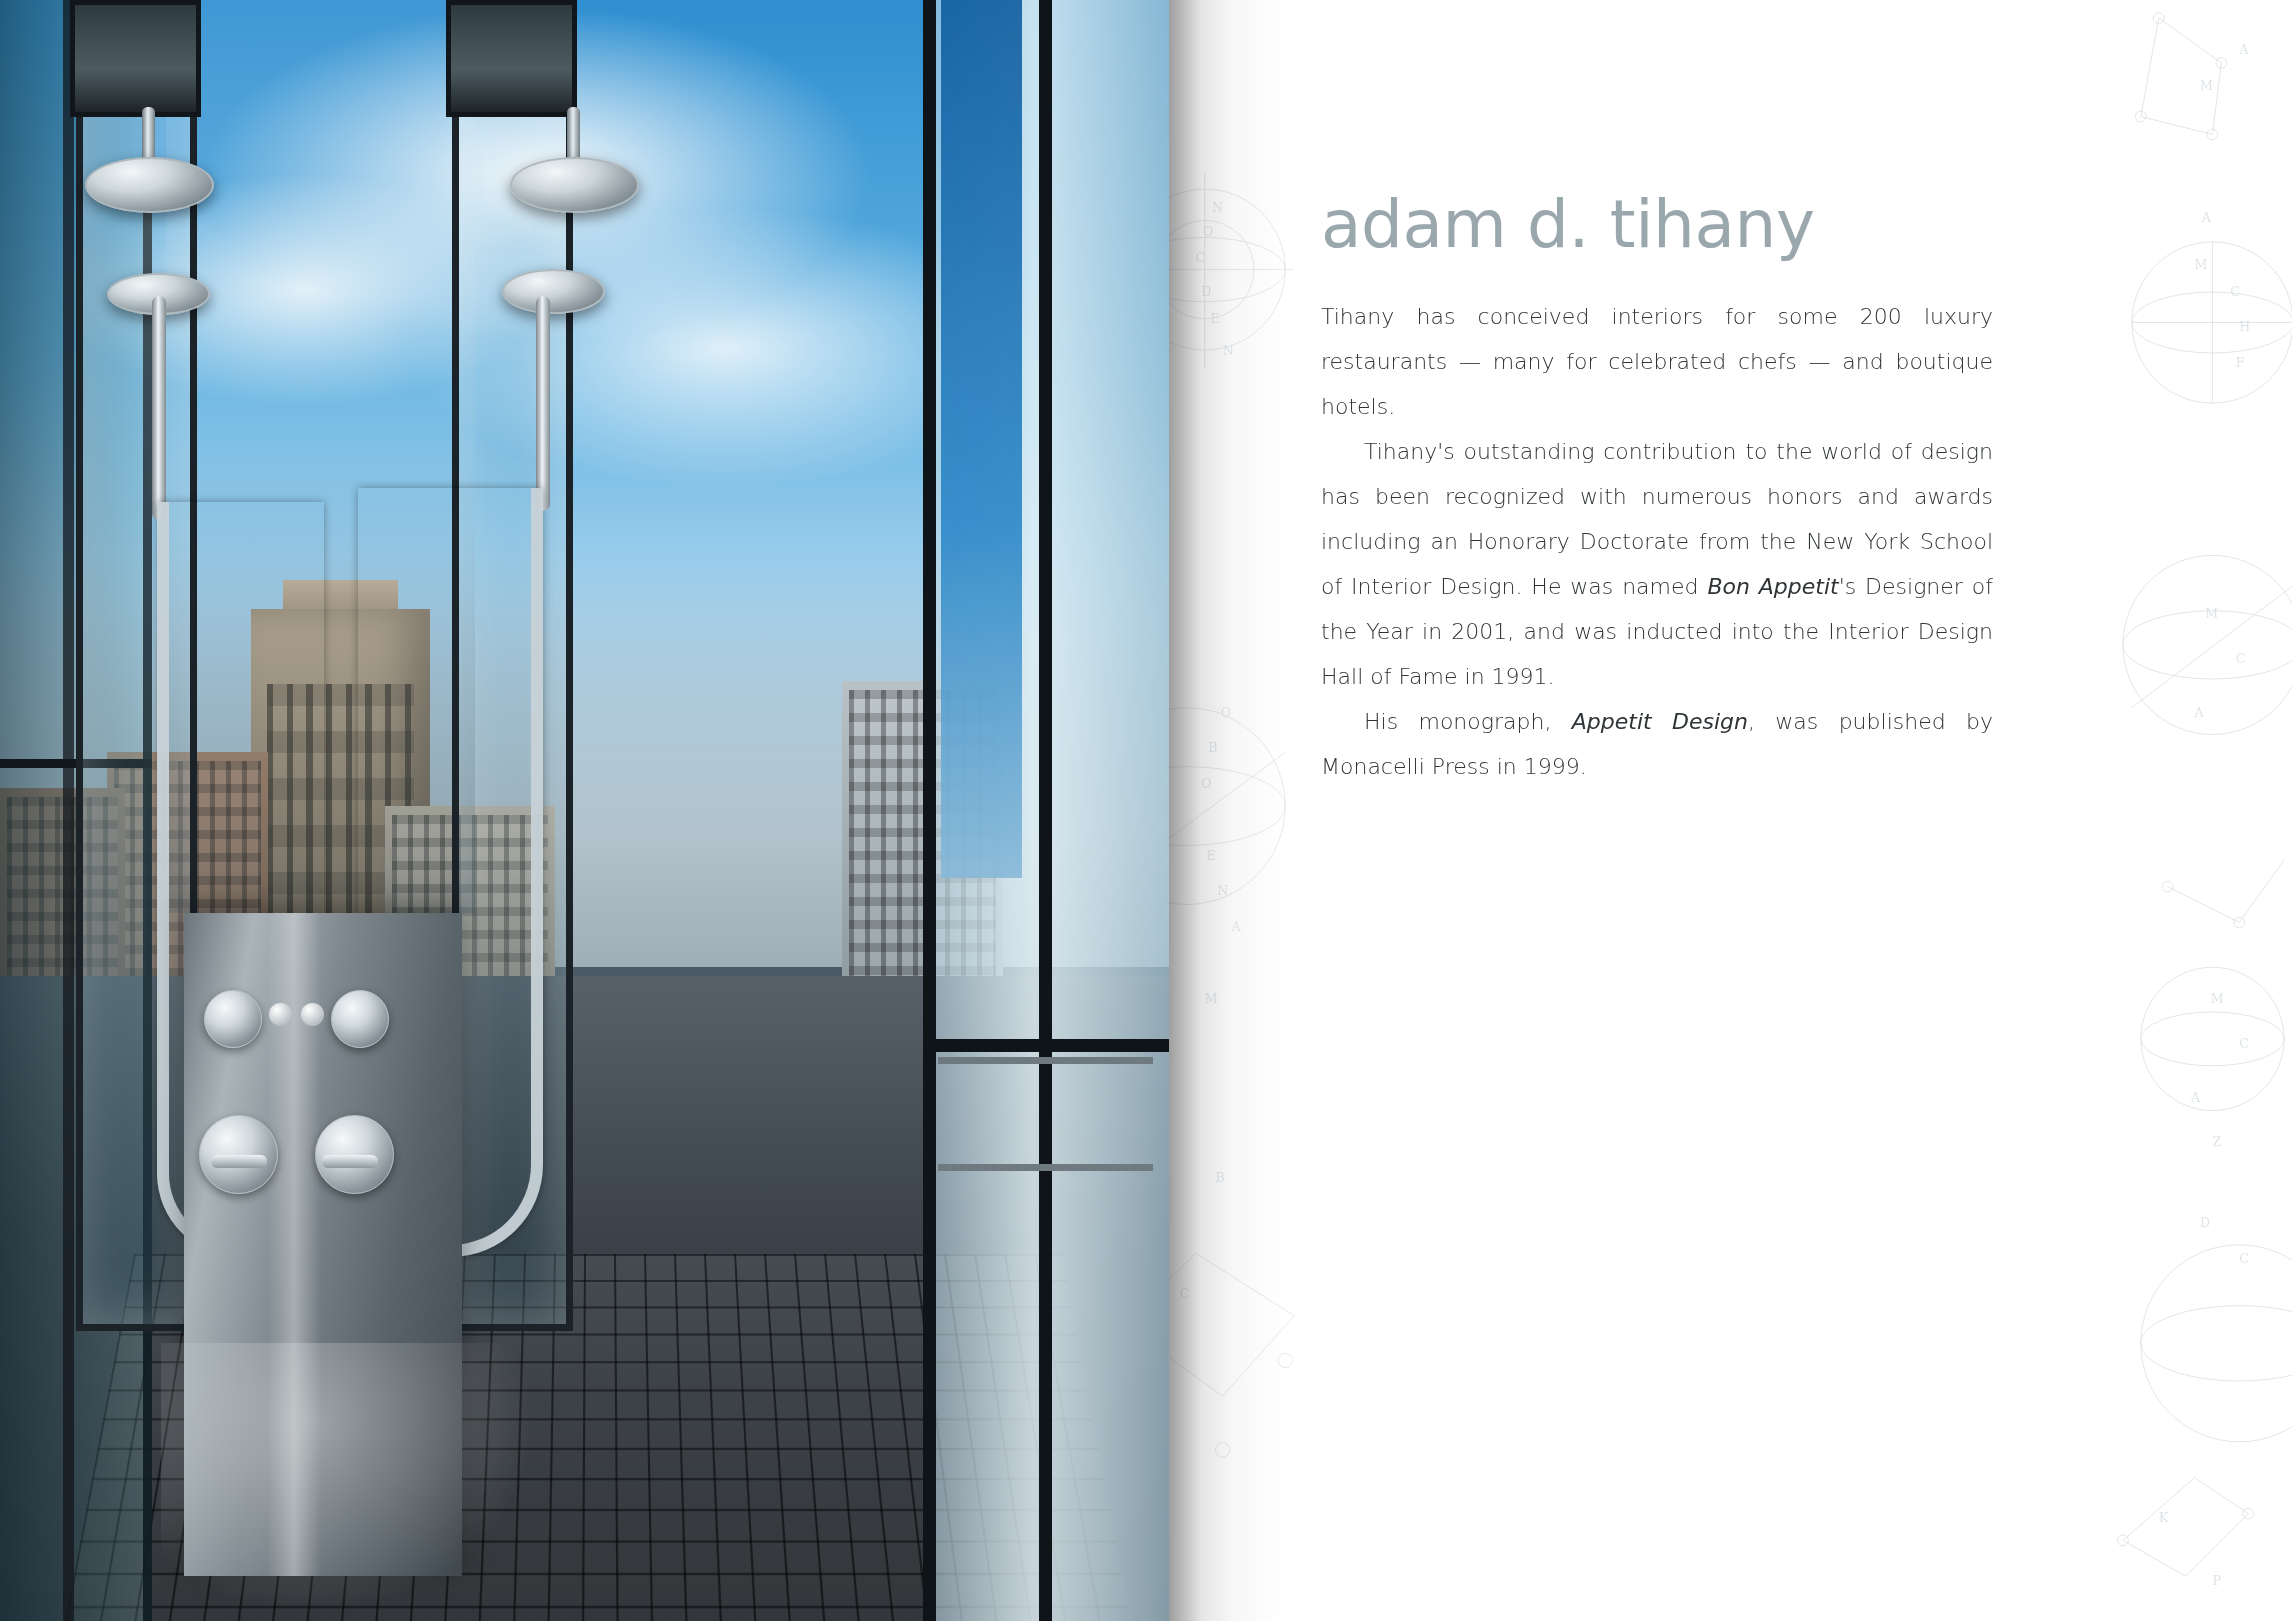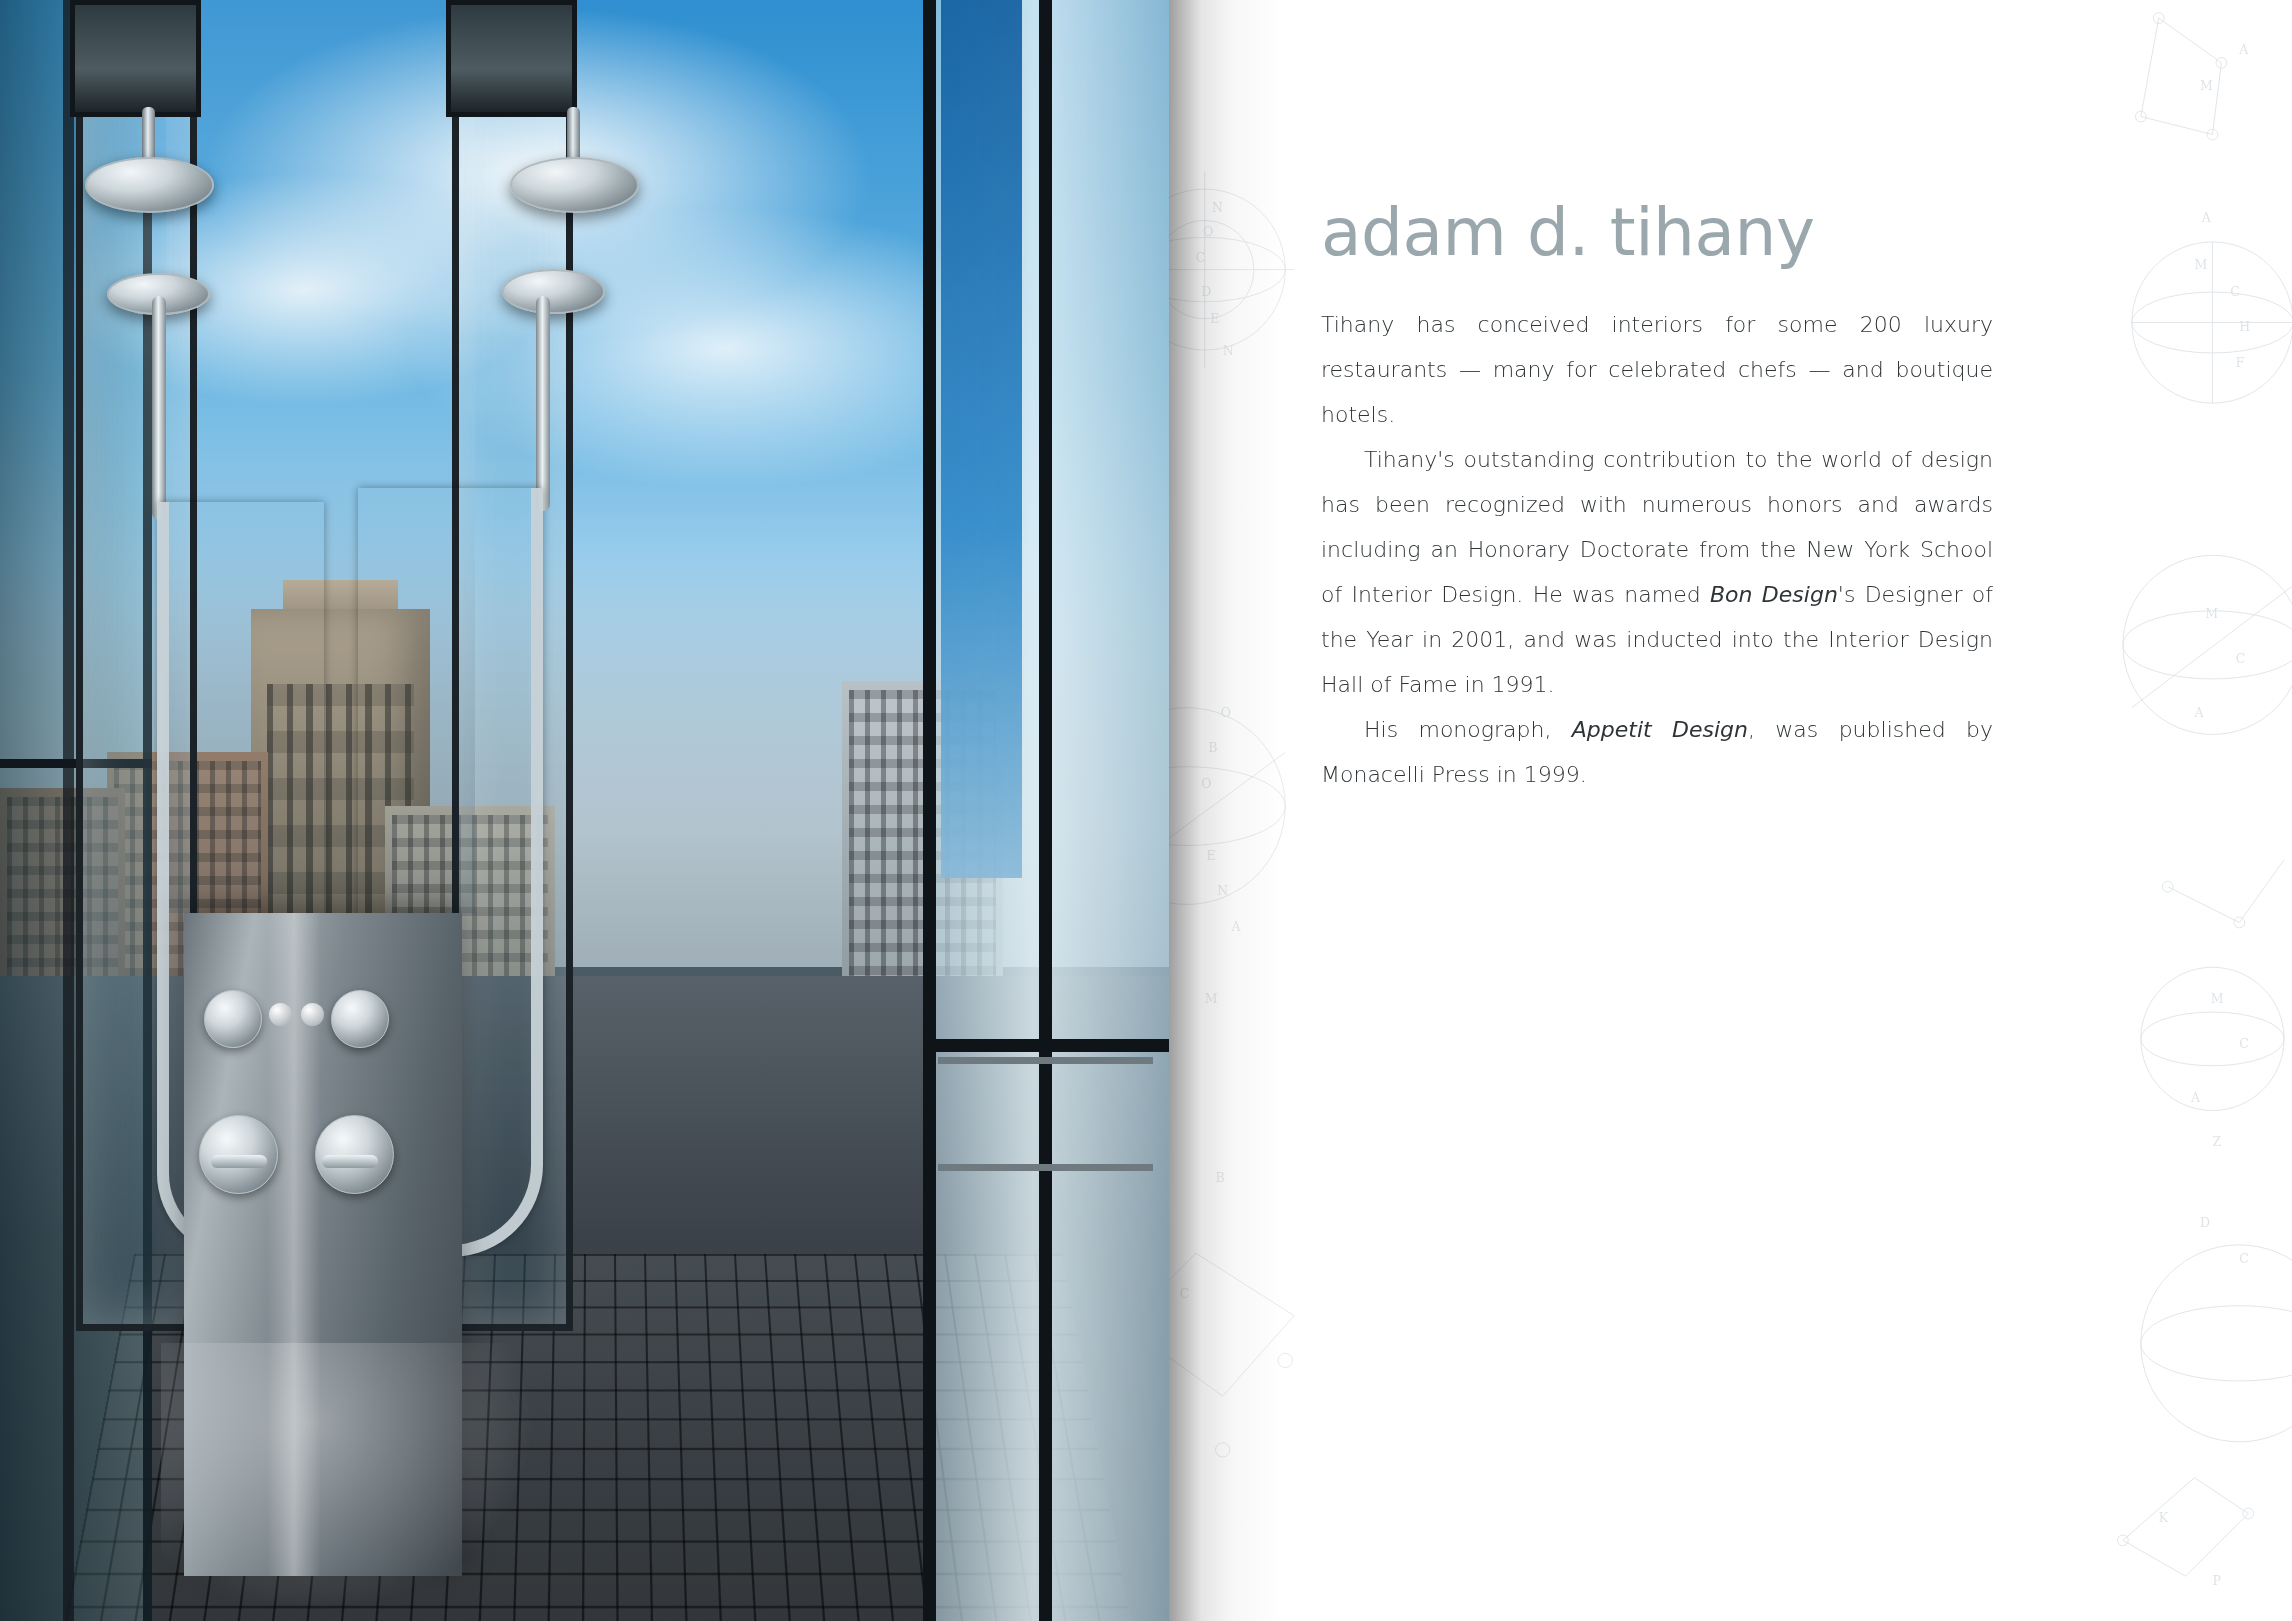--- a/index.html
+++ b/index.html
@@ -279,21 +279,21 @@
   .watermark-left {
     position: absolute;
     left: 0; top: 0; width: 152px; height: 1622px;
     opacity: 0.30;
     pointer-events: none;
   }
 
   .text-col {
     position: absolute;
     left: 152px;
-    top: 200px;
+    top: 192px;
     width: 672px;
   }
 
   .title {
     font-size: 66px;
     line-height: 1.0;
     letter-spacing: -0.4px;
     color: #9aa7ad;
     font-weight: 400;
     margin: 0 0 36px 0;
@@ -460,18 +460,18 @@
         <text x="150" y="1410">C</text>
         <text x="60" y="1700">K</text>
         <text x="120" y="1770">P</text>
       </g>
     </svg>
 
     <div class="text-col">
       <h1 class="title">adam d. tihany</h1>
 
       <p class="body-p">Tihany has conceived interiors for some 200 luxury restaurants — many for celebrated chefs — and boutique hotels.</p>
-      <p class="body-p">Tihany's outstanding contribution to the world of design has been recognized with numerous honors and awards including an Honorary Doctorate from the New York School of Interior Design. He was named <em>Bon Design</em>'s Designer of the Year in 2001, and was inducted into the Interior Design Hall of Fame in 1991.</p>
+      <p class="body-p">Tihany's outstanding contribution to the world of design has been recognized with numerous honors and awards including an Honorary Doctorate from the New York School of Interior Design. He was named <em>Bon Appetit</em>'s Designer of the Year in 2001, and was inducted into the Interior Design Hall of Fame in 1991.</p>
       <p class="body-p">His monograph, <em>Appetit Design</em>, was published by Monacelli Press in 1999.</p>
     </div>
   </div>
 </div>
 
 
 </body></html>

